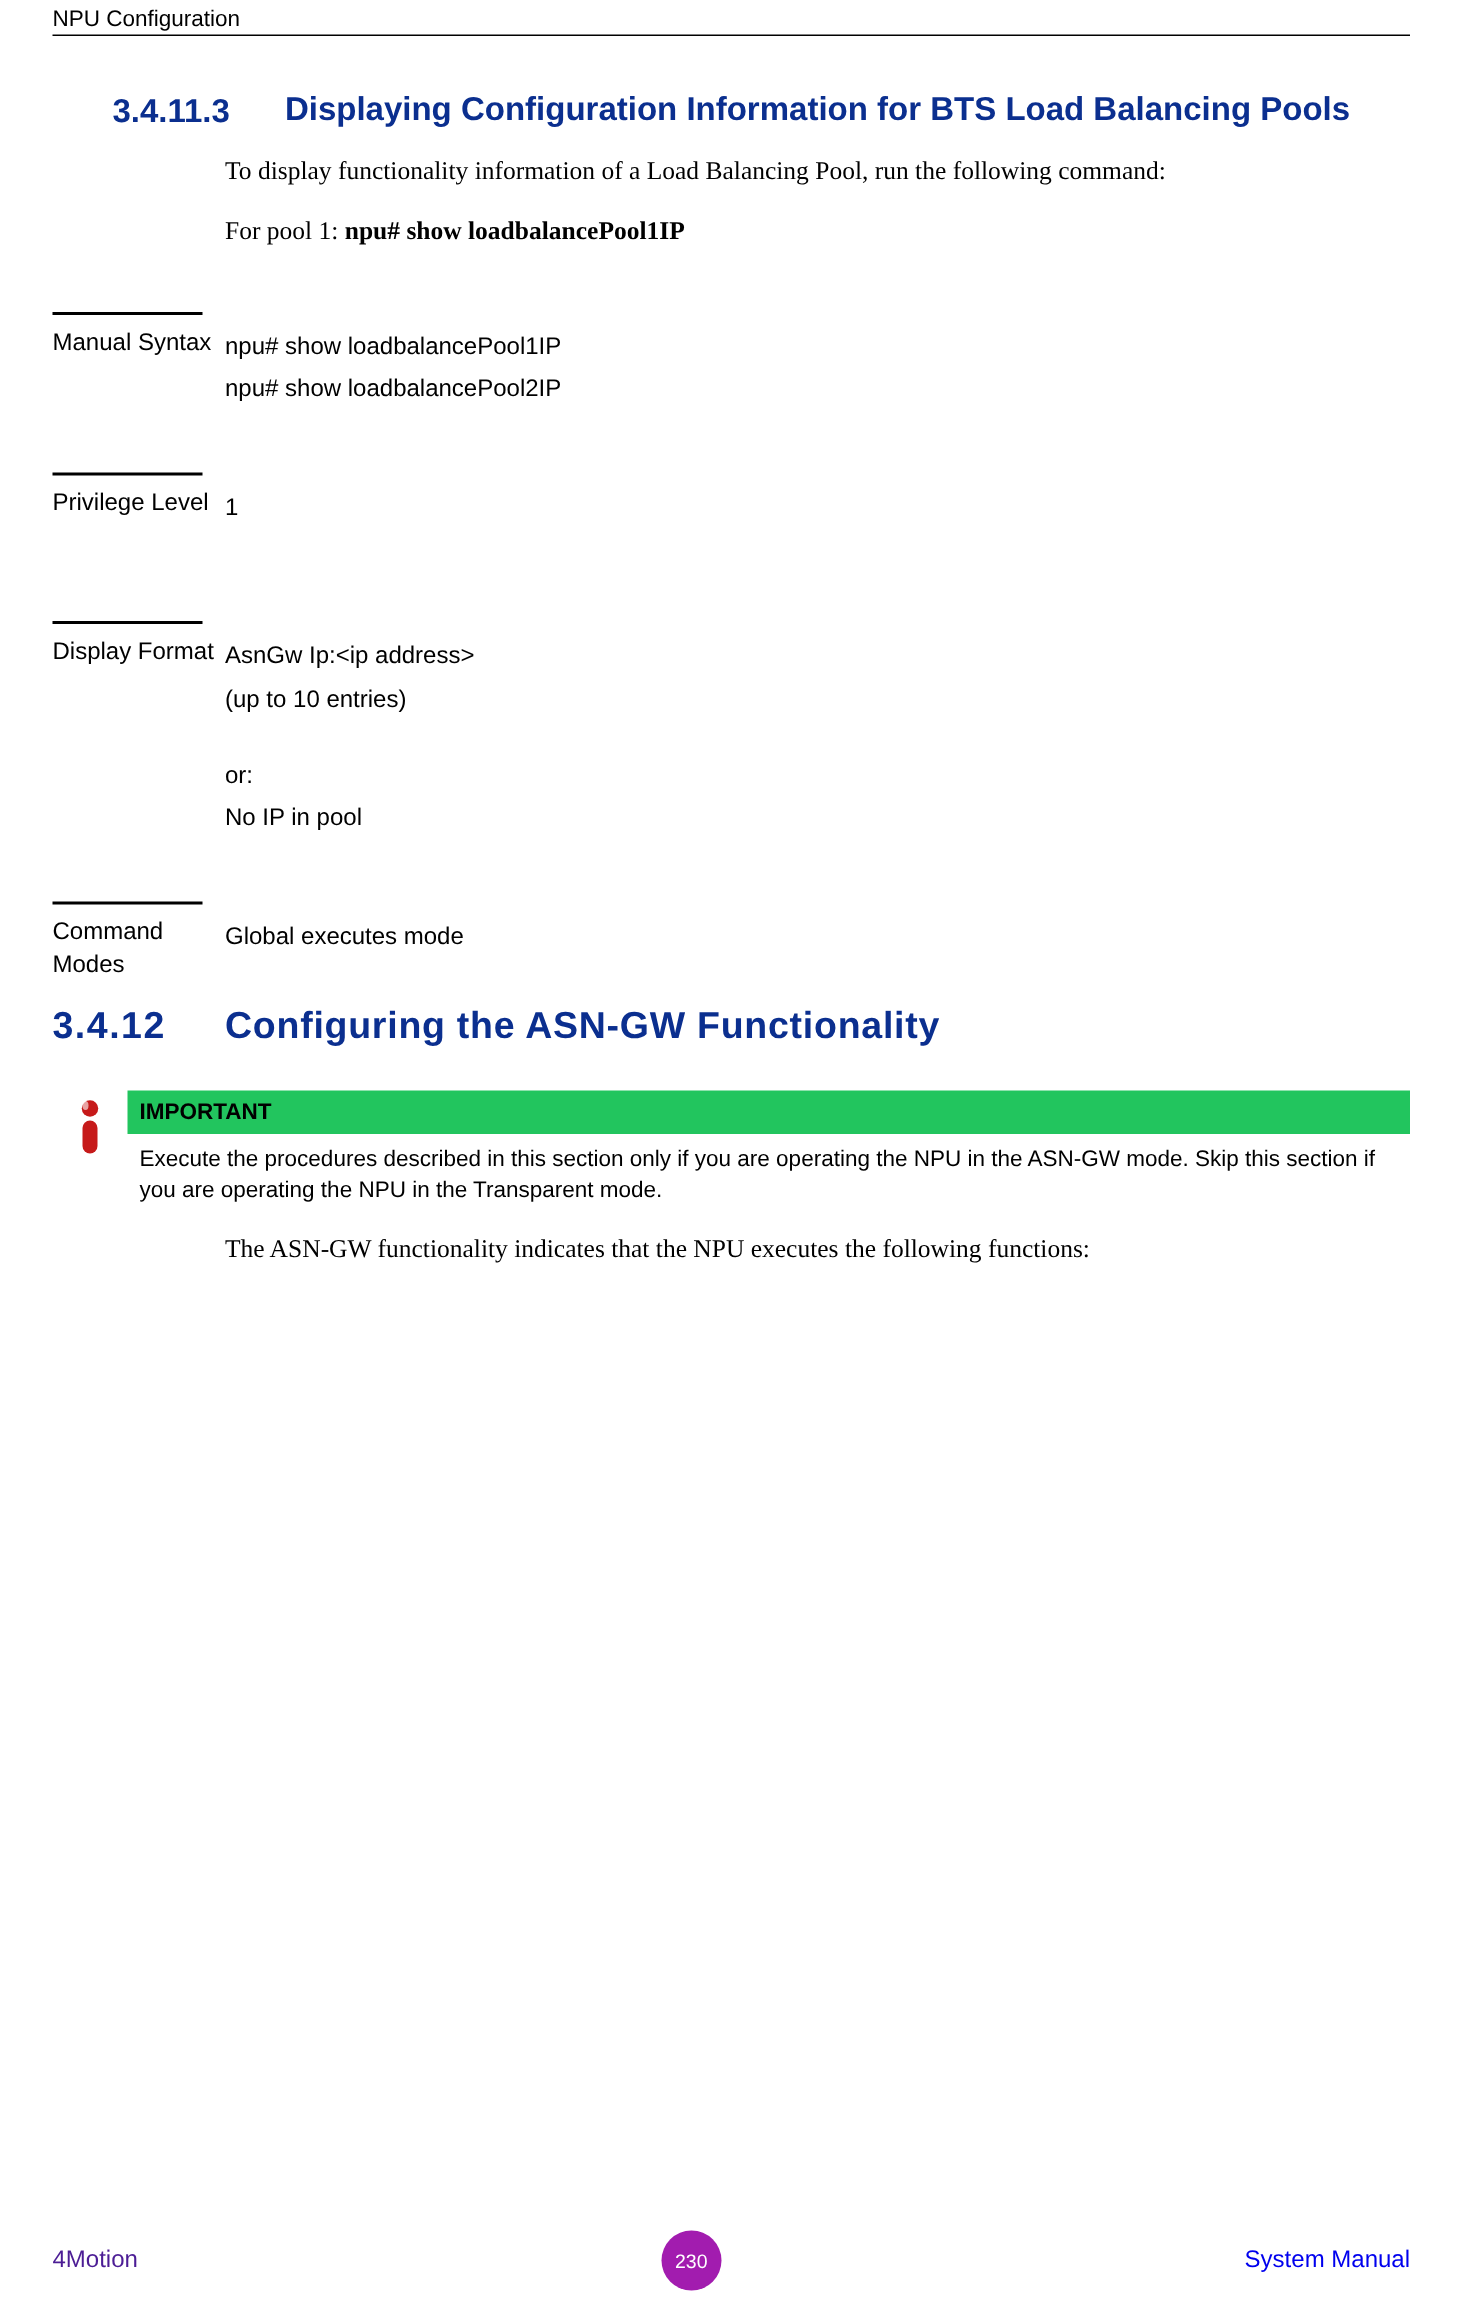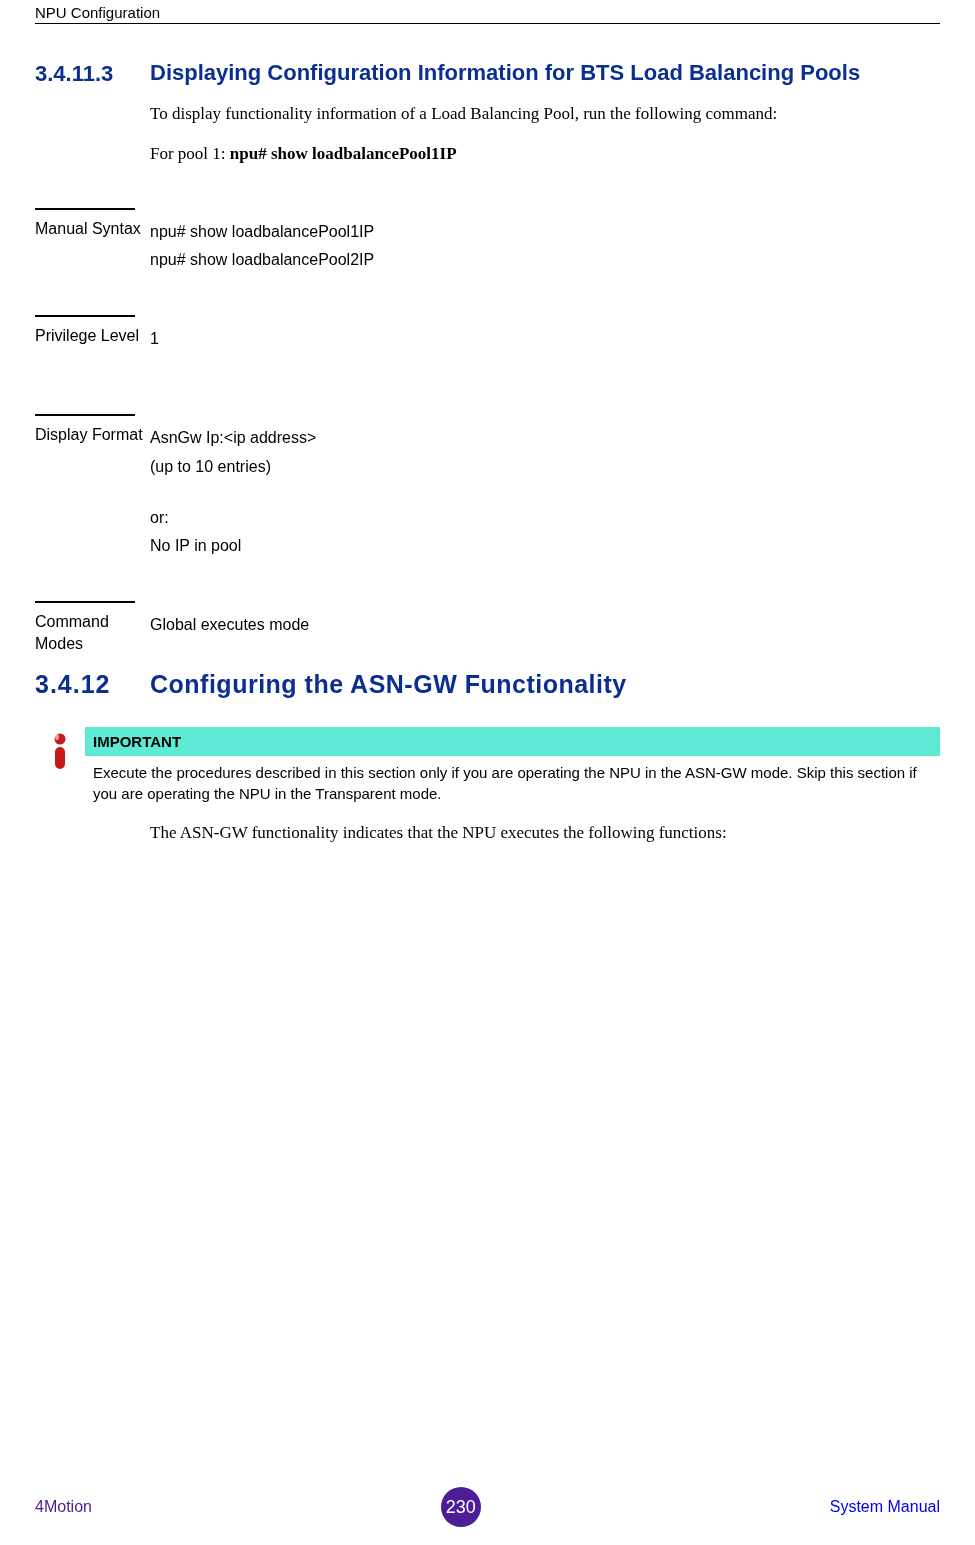--- a/index.html
+++ b/index.html
@@ -23,20 +23,21 @@
     padding-bottom: 2px;
   }
   .header-rule {
     border: none;
     border-top: 1px solid #000;
     margin: 0 0 35px 0;
   }
   .section-row {
     display: flex;
     align-items: flex-start;
+    justify-content: center;
   }
   .section-num {
     color: #0b2f8f;
     font-weight: bold;
     font-size: 22px;
     width: 115px;
     flex: 0 0 115px;
     padding-top: 2px;
   }
   .section-title {
@@ -119,21 +120,21 @@
     width: 50px;
     flex: 0 0 50px;
     display: flex;
     justify-content: center;
     padding-top: 6px;
   }
   .important-content {
     flex: 1;
   }
   .important-header {
-    background: #5eead4;
+    background: #22c55e;
     font-weight: bold;
     font-size: 15px;
     padding: 6px 8px;
   }
   .important-body {
     font-size: 15px;
     line-height: 1.4;
     padding: 6px 8px 2px 8px;
   }
   .footer {
@@ -146,29 +147,29 @@
     align-items: center;
     font-size: 16px;
   }
   .footer-left {
     color: #4c1d95;
   }
   .footer-right {
     color: #0000ee;
   }
   .page-badge {
-    background: #4c1d95;
+    background: #a21caf;
     color: #fff;
     border-radius: 50%;
     width: 40px;
     height: 40px;
     display: flex;
     align-items: center;
     justify-content: center;
-    font-size: 18px;
+    font-size: 13px;
   }
 </style>
 </head>
 <body>
 
 <div class="page">
   <div class="header-row">
     <span>NPU Configuration</span>
   </div>
   <hr class="header-rule">

